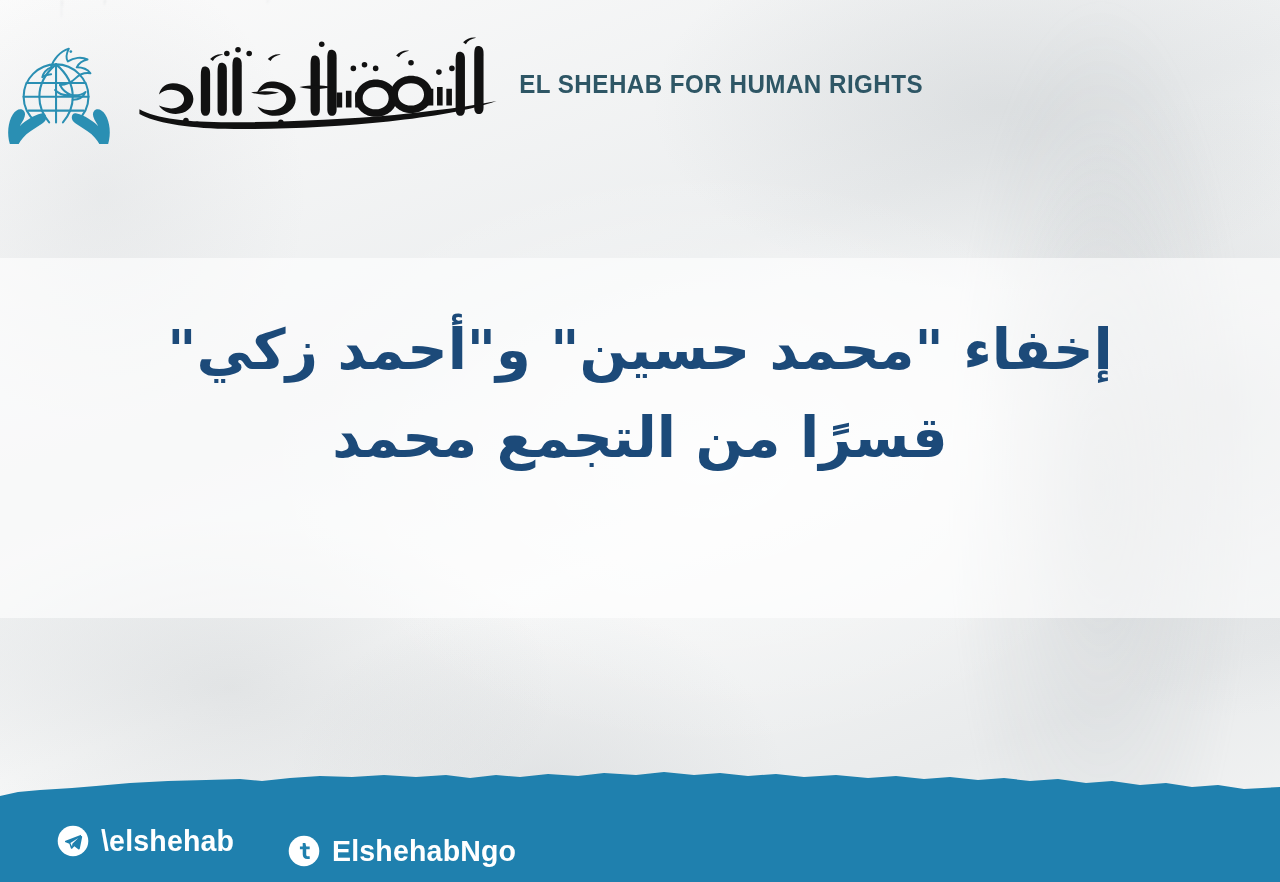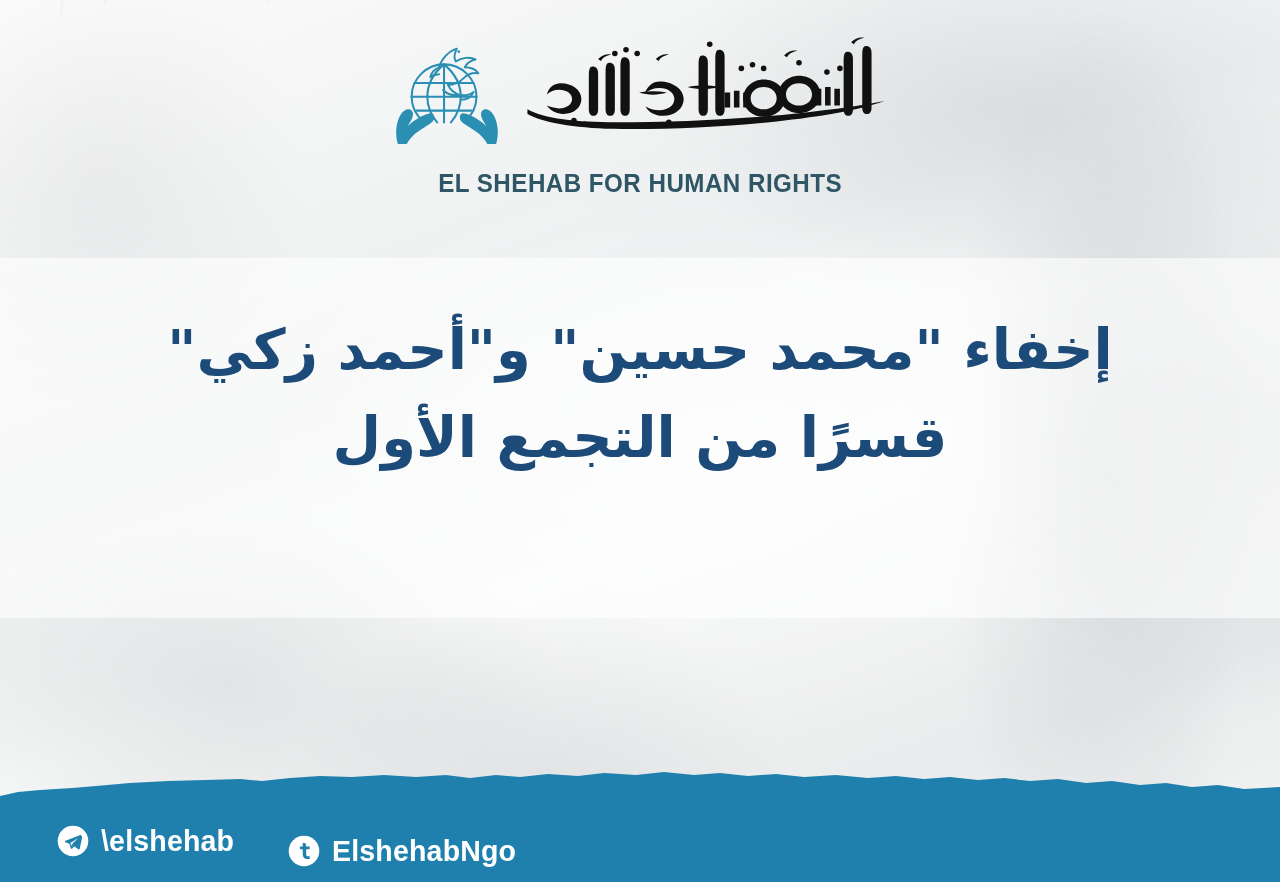--- a/index.html
+++ b/index.html
@@ -53,21 +53,21 @@
   
   .headline-band{
     position:absolute;left:0;right:0;top:258px;height:360px;
     background:rgba(255,255,255,.62);
     pointer-events:none;
   }
 
   
   .logo{
     position:absolute;left:0;right:0;top:28px;
-    display:flex;flex-direction:column;align-items:center;gap:28px;
+    display:flex;flex-direction:row;align-items:center;
   }
   .logo-row{display:flex;align-items:center;gap:14px;height:118px;}
   .logo-mark{width:118px;height:118px;flex:0 0 auto;}
   .logo-script{height:112px;width:372px;flex:0 0 auto;}
   .logo-en{
     margin-top:-6px;
     font-family:"Liberation Sans","DejaVu Sans",sans-serif;
     font-weight:700;font-size:26px;letter-spacing:.5px;
     color:#2e5665;white-space:nowrap;
     transform:scaleX(.93);transform-origin:center;
@@ -196,21 +196,21 @@
           <path d="M356 12c4-4 9-6 14-5-5 1-9 3-11 7z"></path>
         </g>
       </svg>
 
     </div>
     <div class="logo-en">EL SHEHAB FOR HUMAN RIGHTS</div>
   </div>
 
   <div class="headline">
     <span class="ln">إخفاء "محمد حسين" و"أحمد زكي"</span>
-    <span class="ln">قسرًا من التجمع الأول</span>
+    <span class="ln">قسرًا من التجمع محمد</span>
   </div>
 
   <div class="footer-wrap">
 
     <svg class="footer-tear" viewBox="0 0 1280 116" preserveAspectRatio="none">
       <path fill="#1f80ae" d="M0,30 L18,26 L40,24 L72,22 L96,20 L130,17 L168,15 L206,14 L240,13
         L262,15 L290,12 L320,10 L352,11 L384,9 L416,11 L446,9 L470,12 L496,9 L520,11 L548,8
         L578,10 L604,7 L636,9 L664,6 L694,9 L720,7 L748,10 L776,8 L804,11 L836,9 L868,12
         L896,10 L924,13 L950,11 L978,14 L1004,12 L1030,15 L1058,13 L1086,17 L1112,15
         L1140,19 L1166,17 L1192,21 L1218,19 L1244,23 L1280,21 L1280,116 L0,116 Z"></path>

